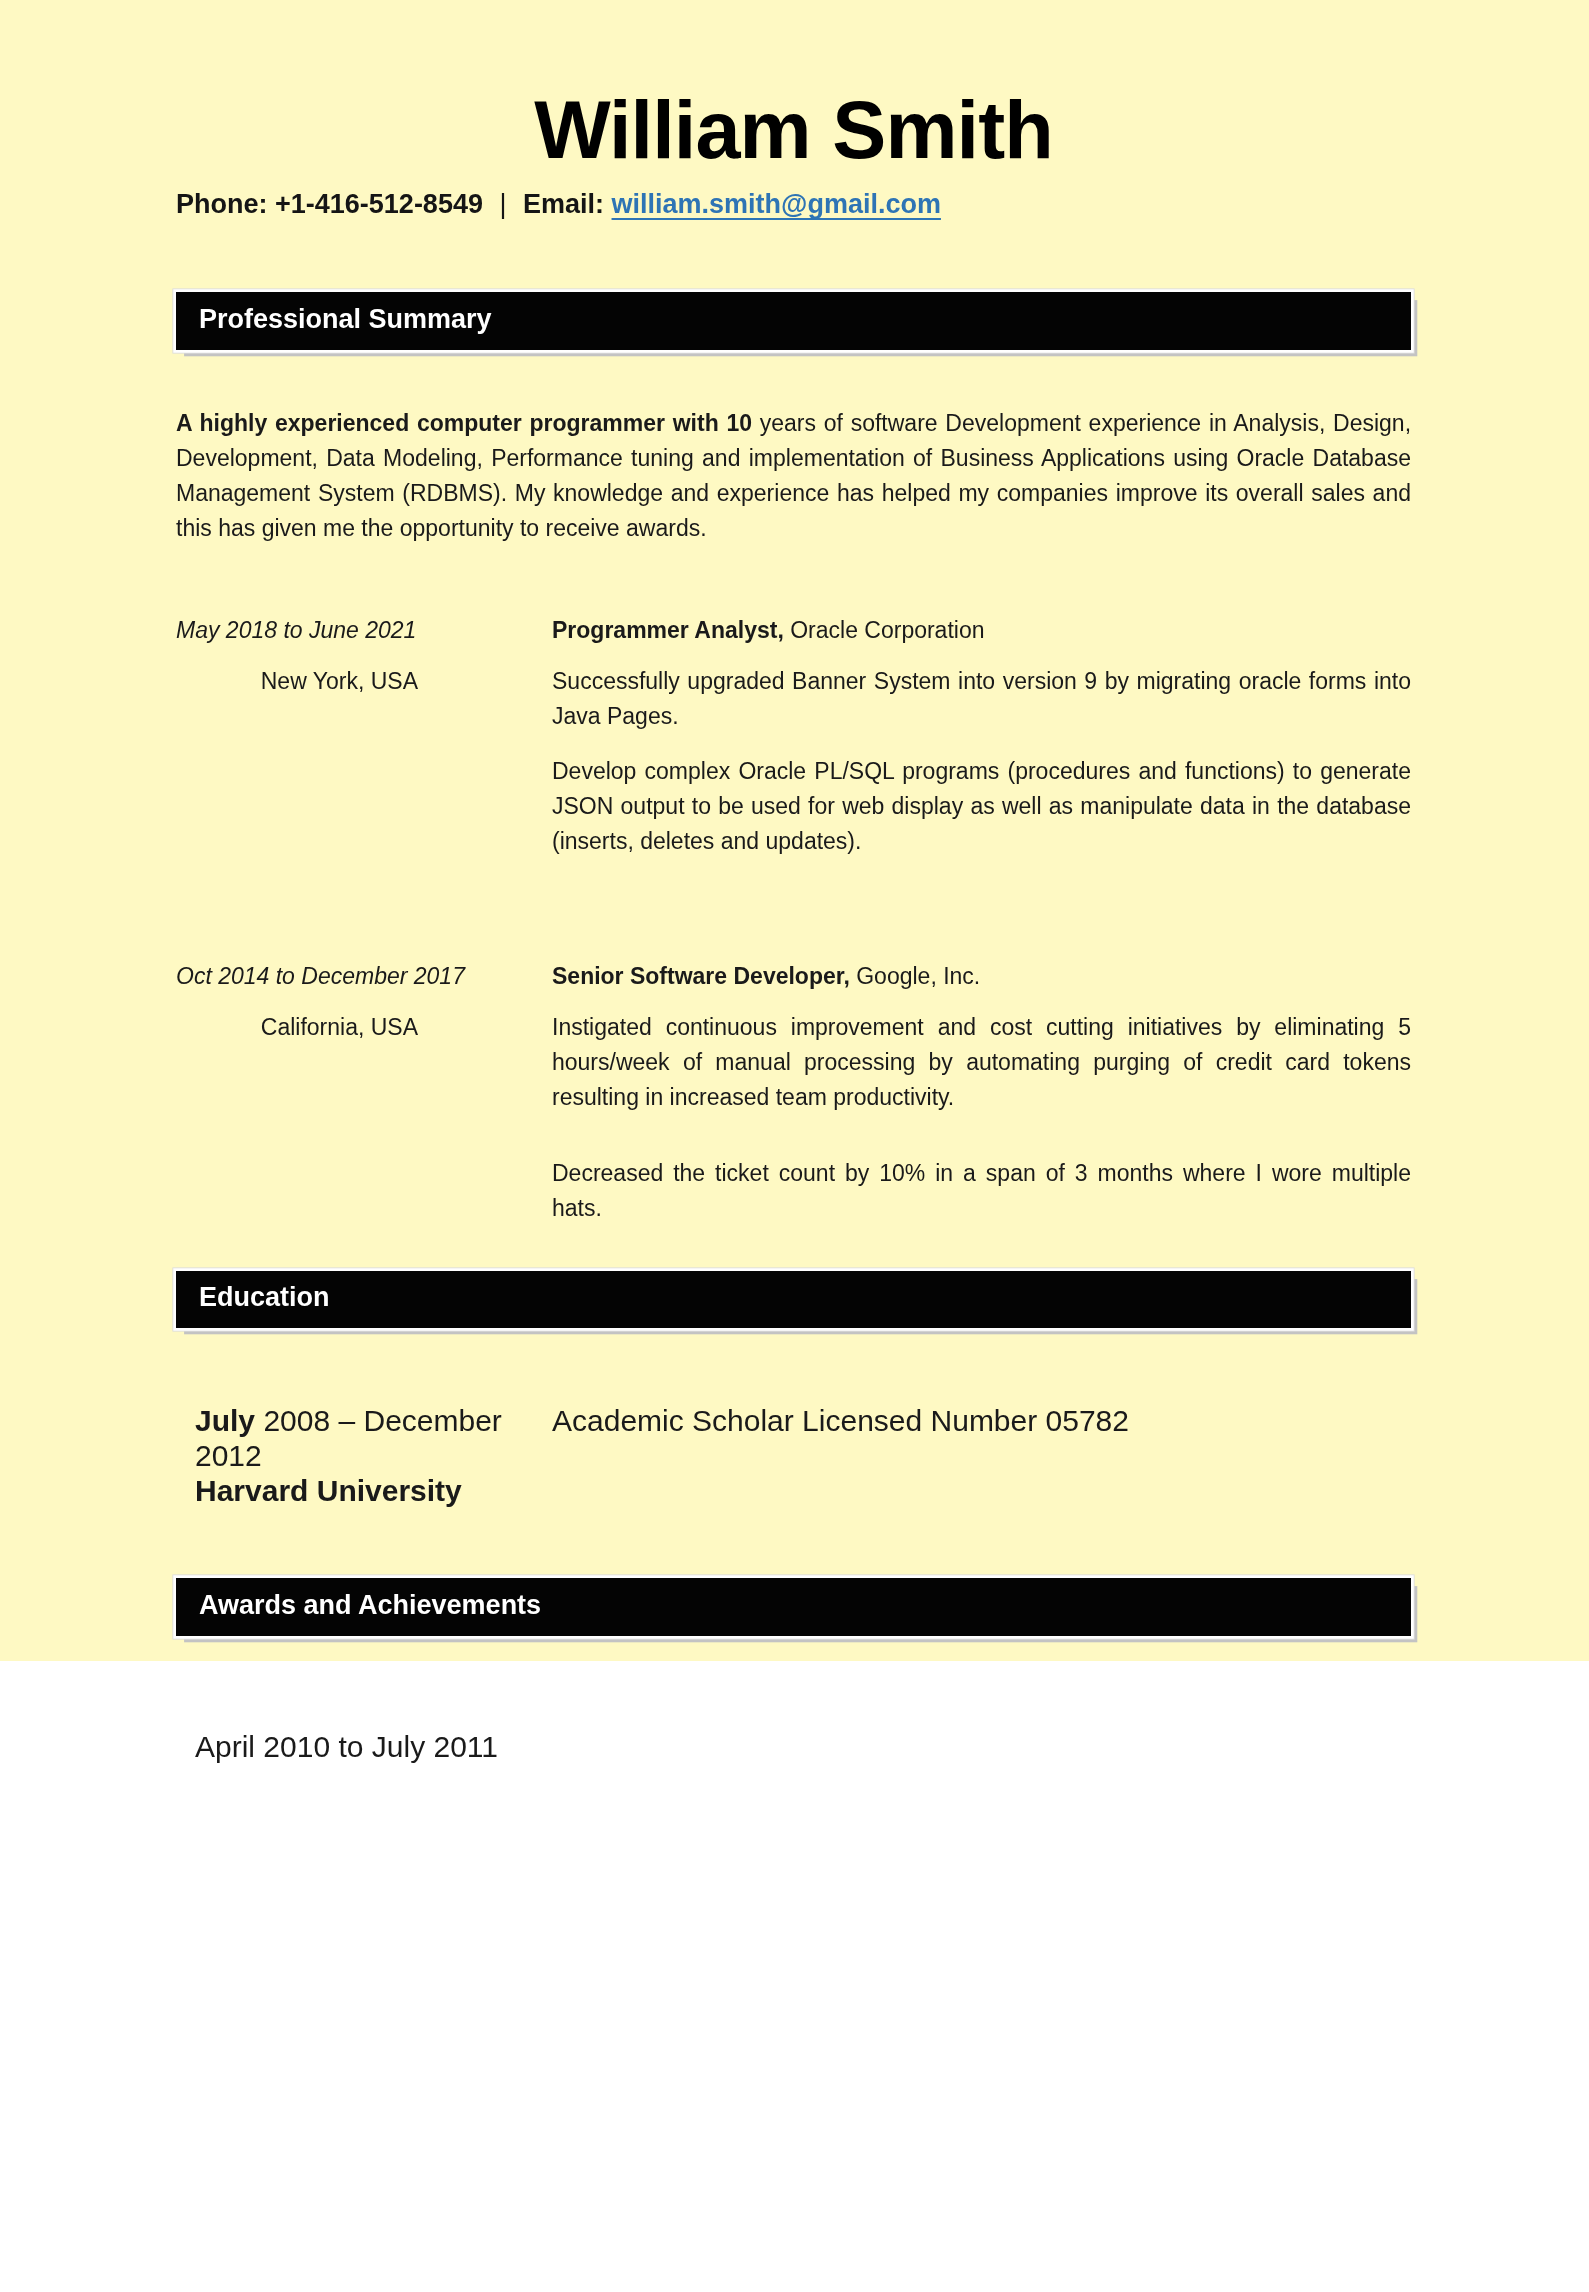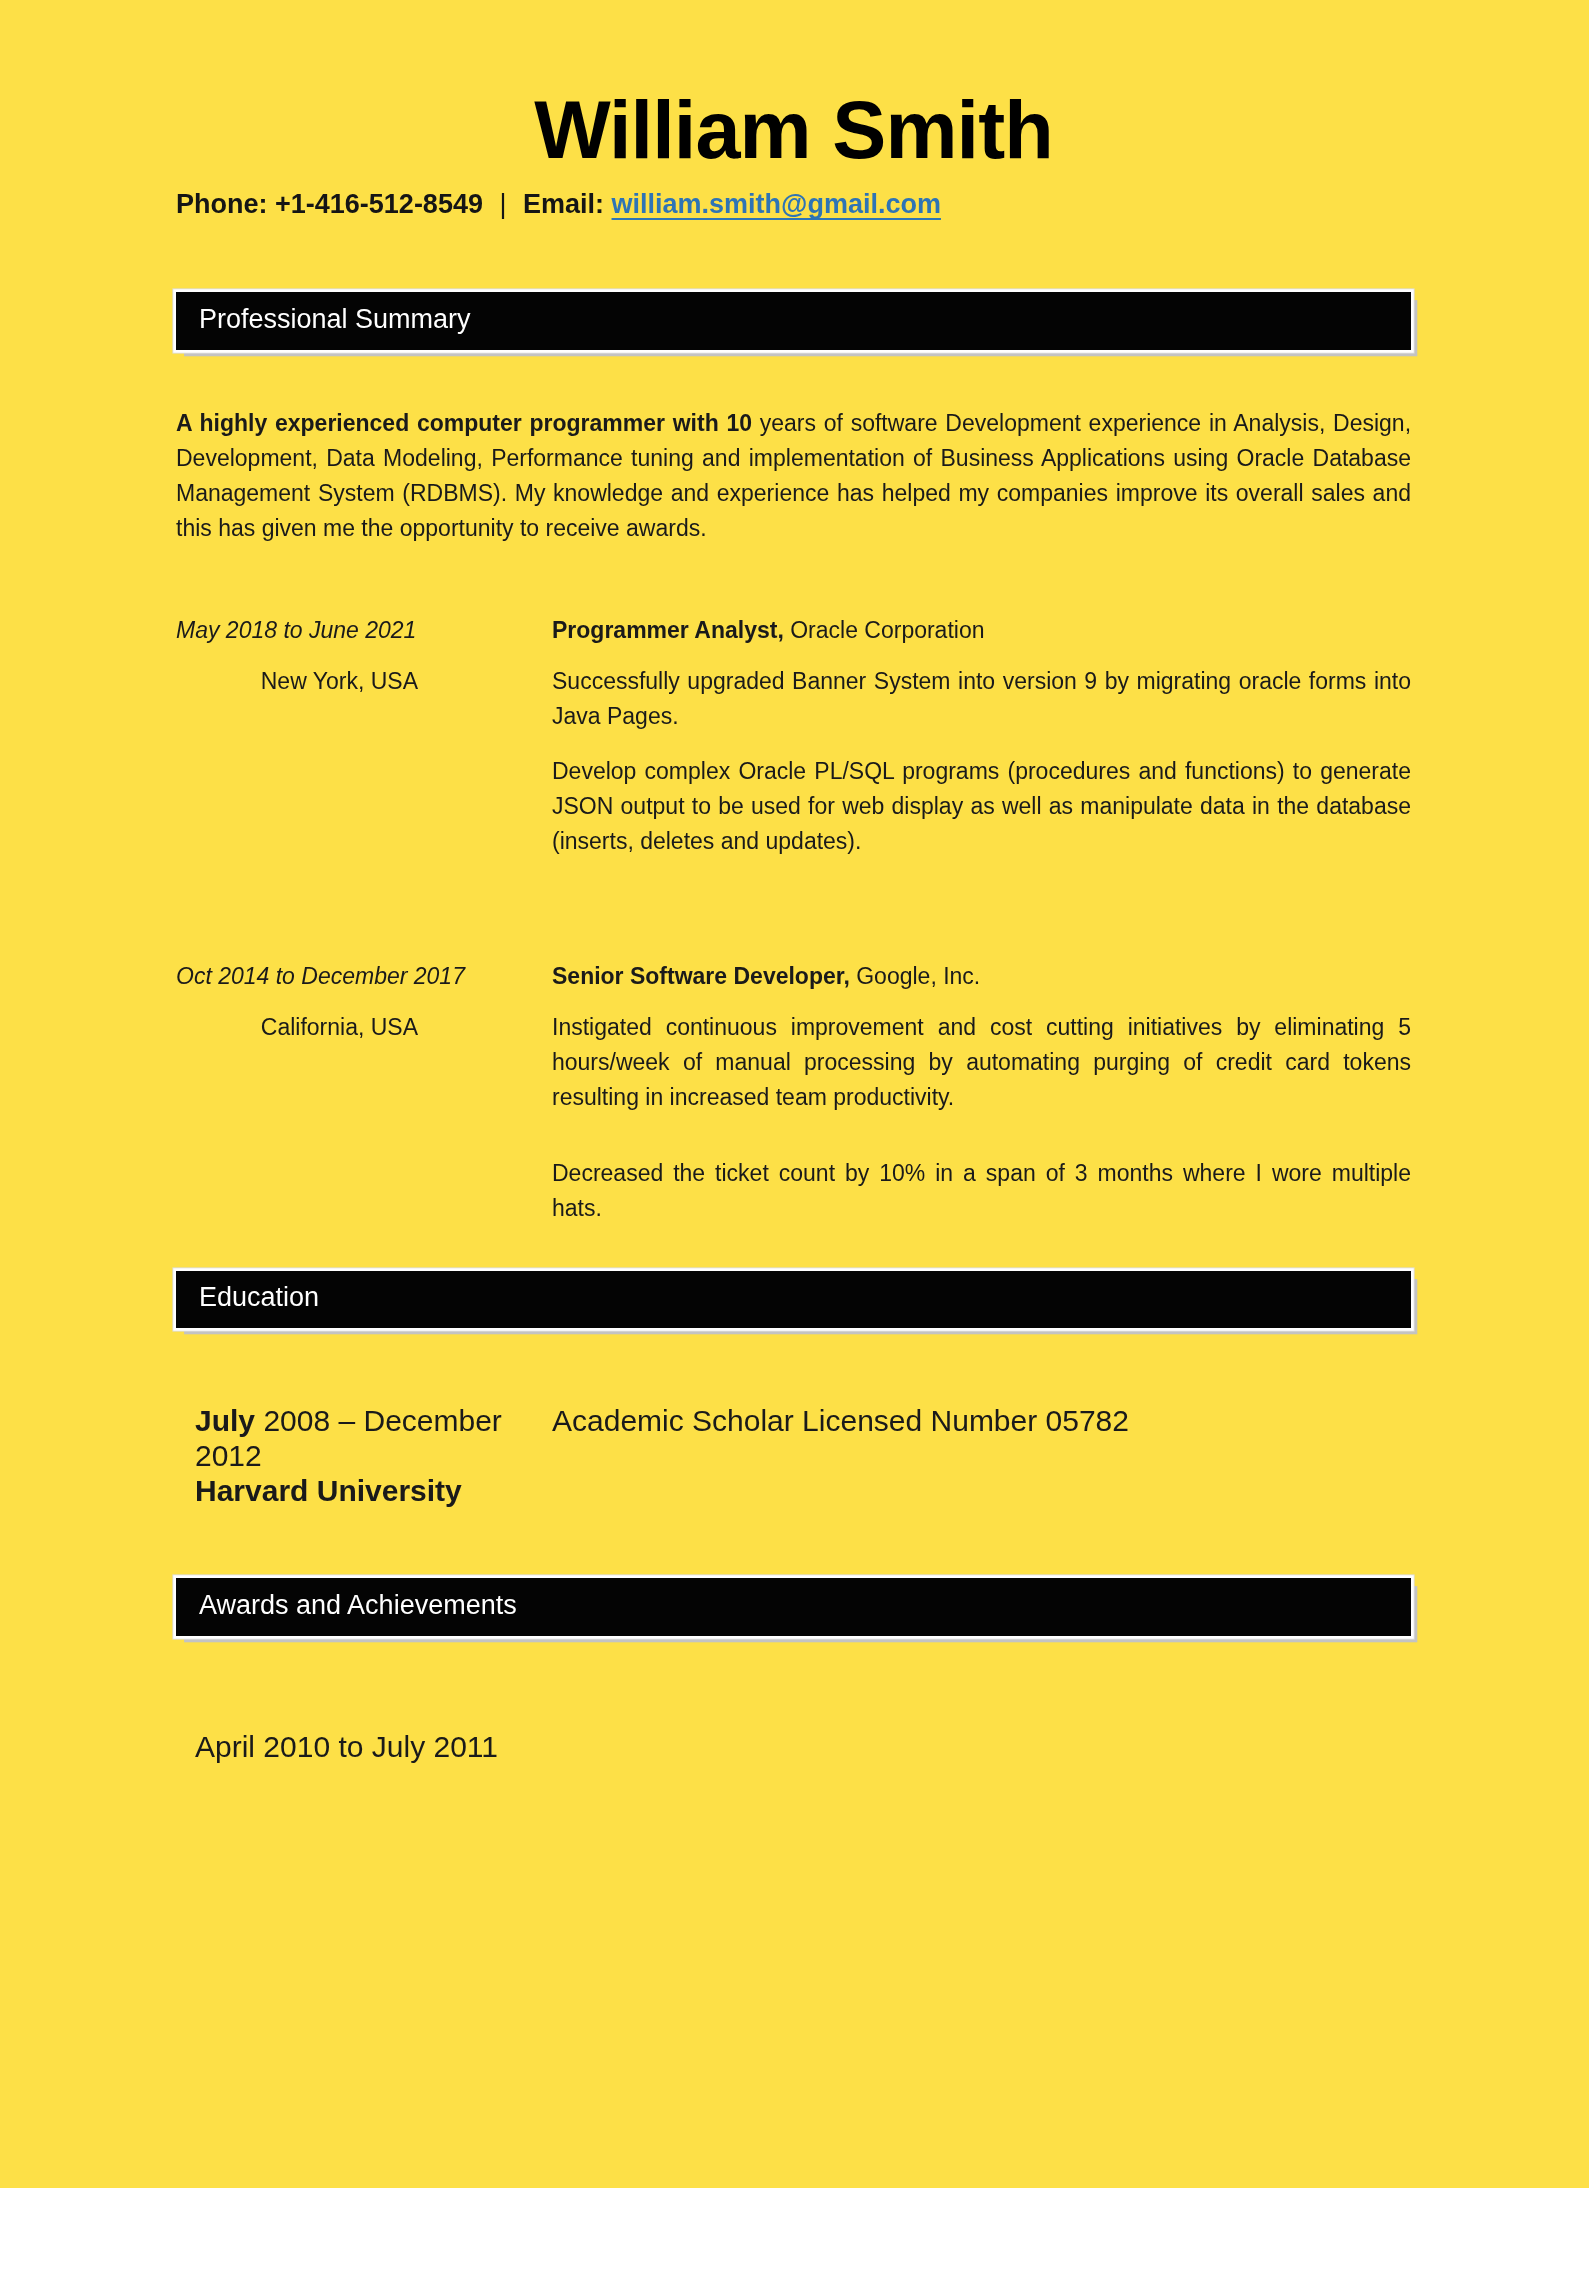--- a/index.html
+++ b/index.html
@@ -7,22 +7,22 @@
   body {
     width: 1590px;
     height: 2293px;
     font-family: "Liberation Sans", "DejaVu Sans", sans-serif;
     color: #1a1a1a;
     margin: 0 auto;
     overflow: hidden;
   }
   .page {
     width: 1590px;
-    height: 2188px;
-    background: #fde047;
+    height: 1661px;
+    background: #fef9c3;
     padding: 86px 179px 0 176px;
   }
 
   
   .name {
     text-align: center;
     font-size: 81px;
     font-weight: 700;
     color: #000000;
     line-height: 1.1;
@@ -44,21 +44,21 @@
     cursor: pointer;
     font-weight: 700;
   }
 
   
   .section-bar {
     margin-top: 72px;
     background: #040404;
     color: #ffffff;
     font-size: 27px;
-    font-weight: 400;
+    font-weight: 700;
     padding: 11.6px 23px 15px 23px;
     box-shadow:
       0 0 0 2.7px #ffffff,
       0 0 0 3.6px #dddddd,
       7.2px 7.2px 0 -0.9px #c3c3c3;
   }
   .section-bar.employment { margin-top: 61px; }
   .section-bar.education  { margin-top: 45px; }
   .section-bar.awards     { margin-top: 70px; }
 

